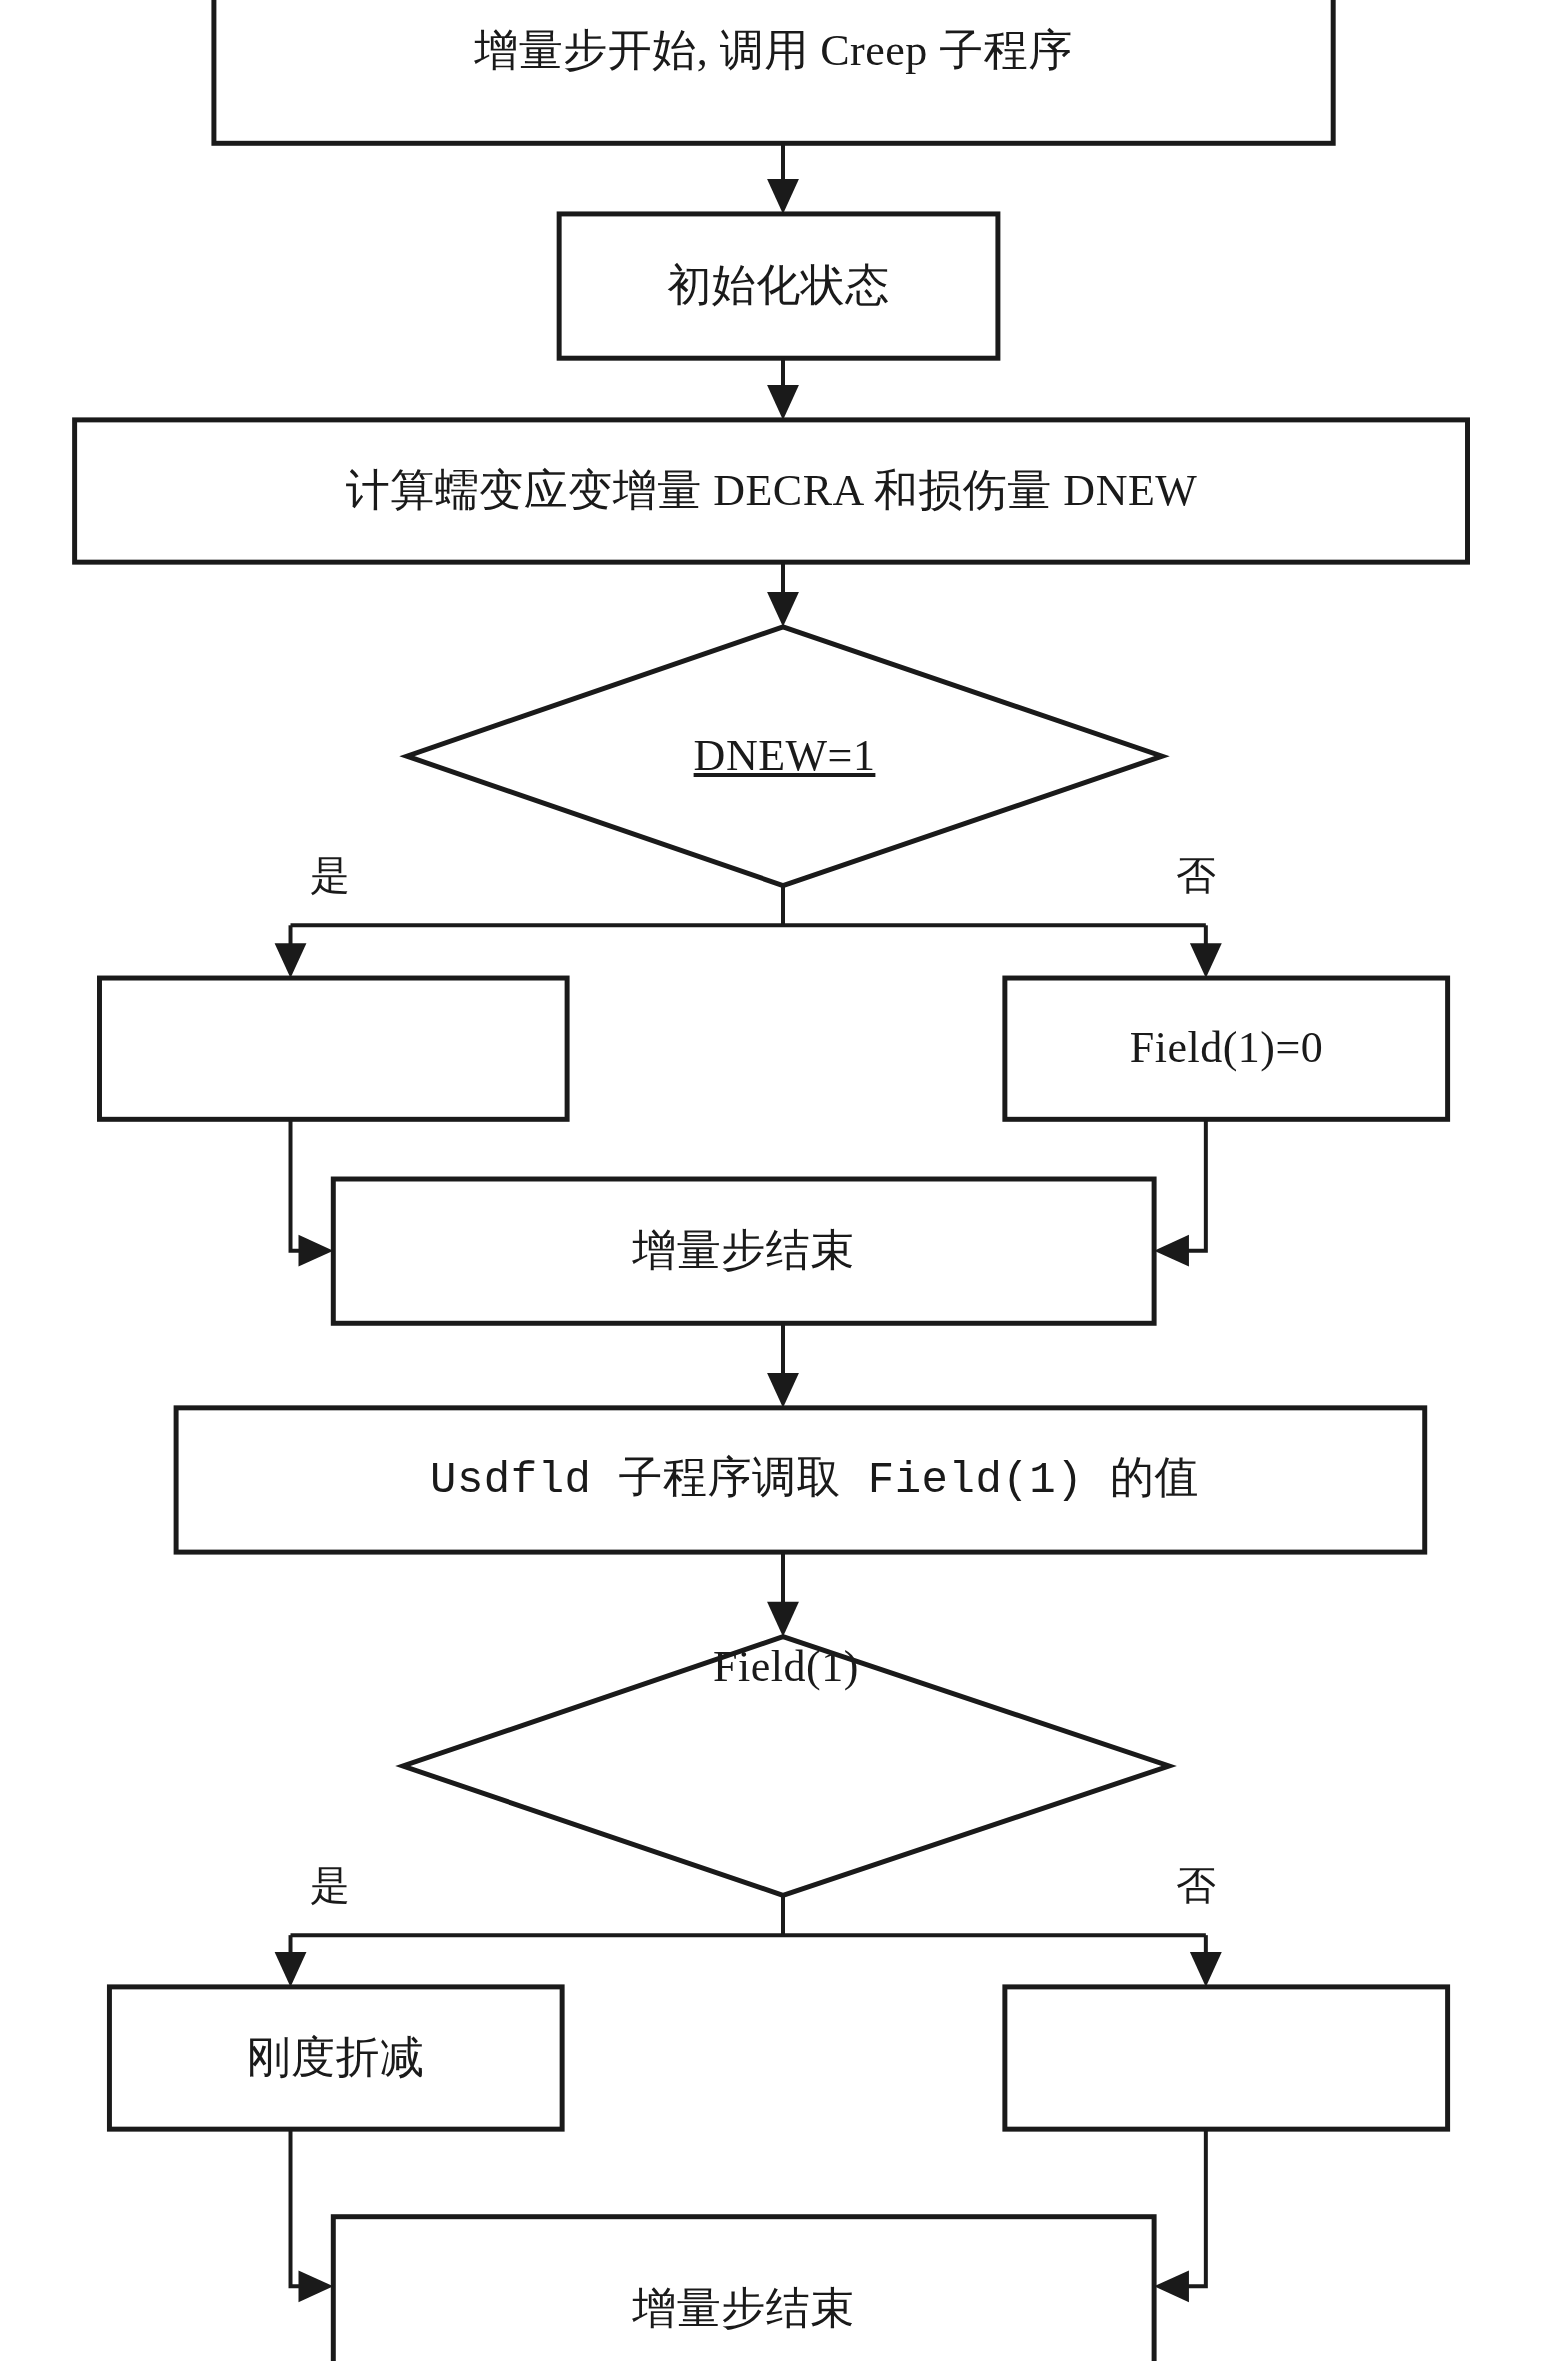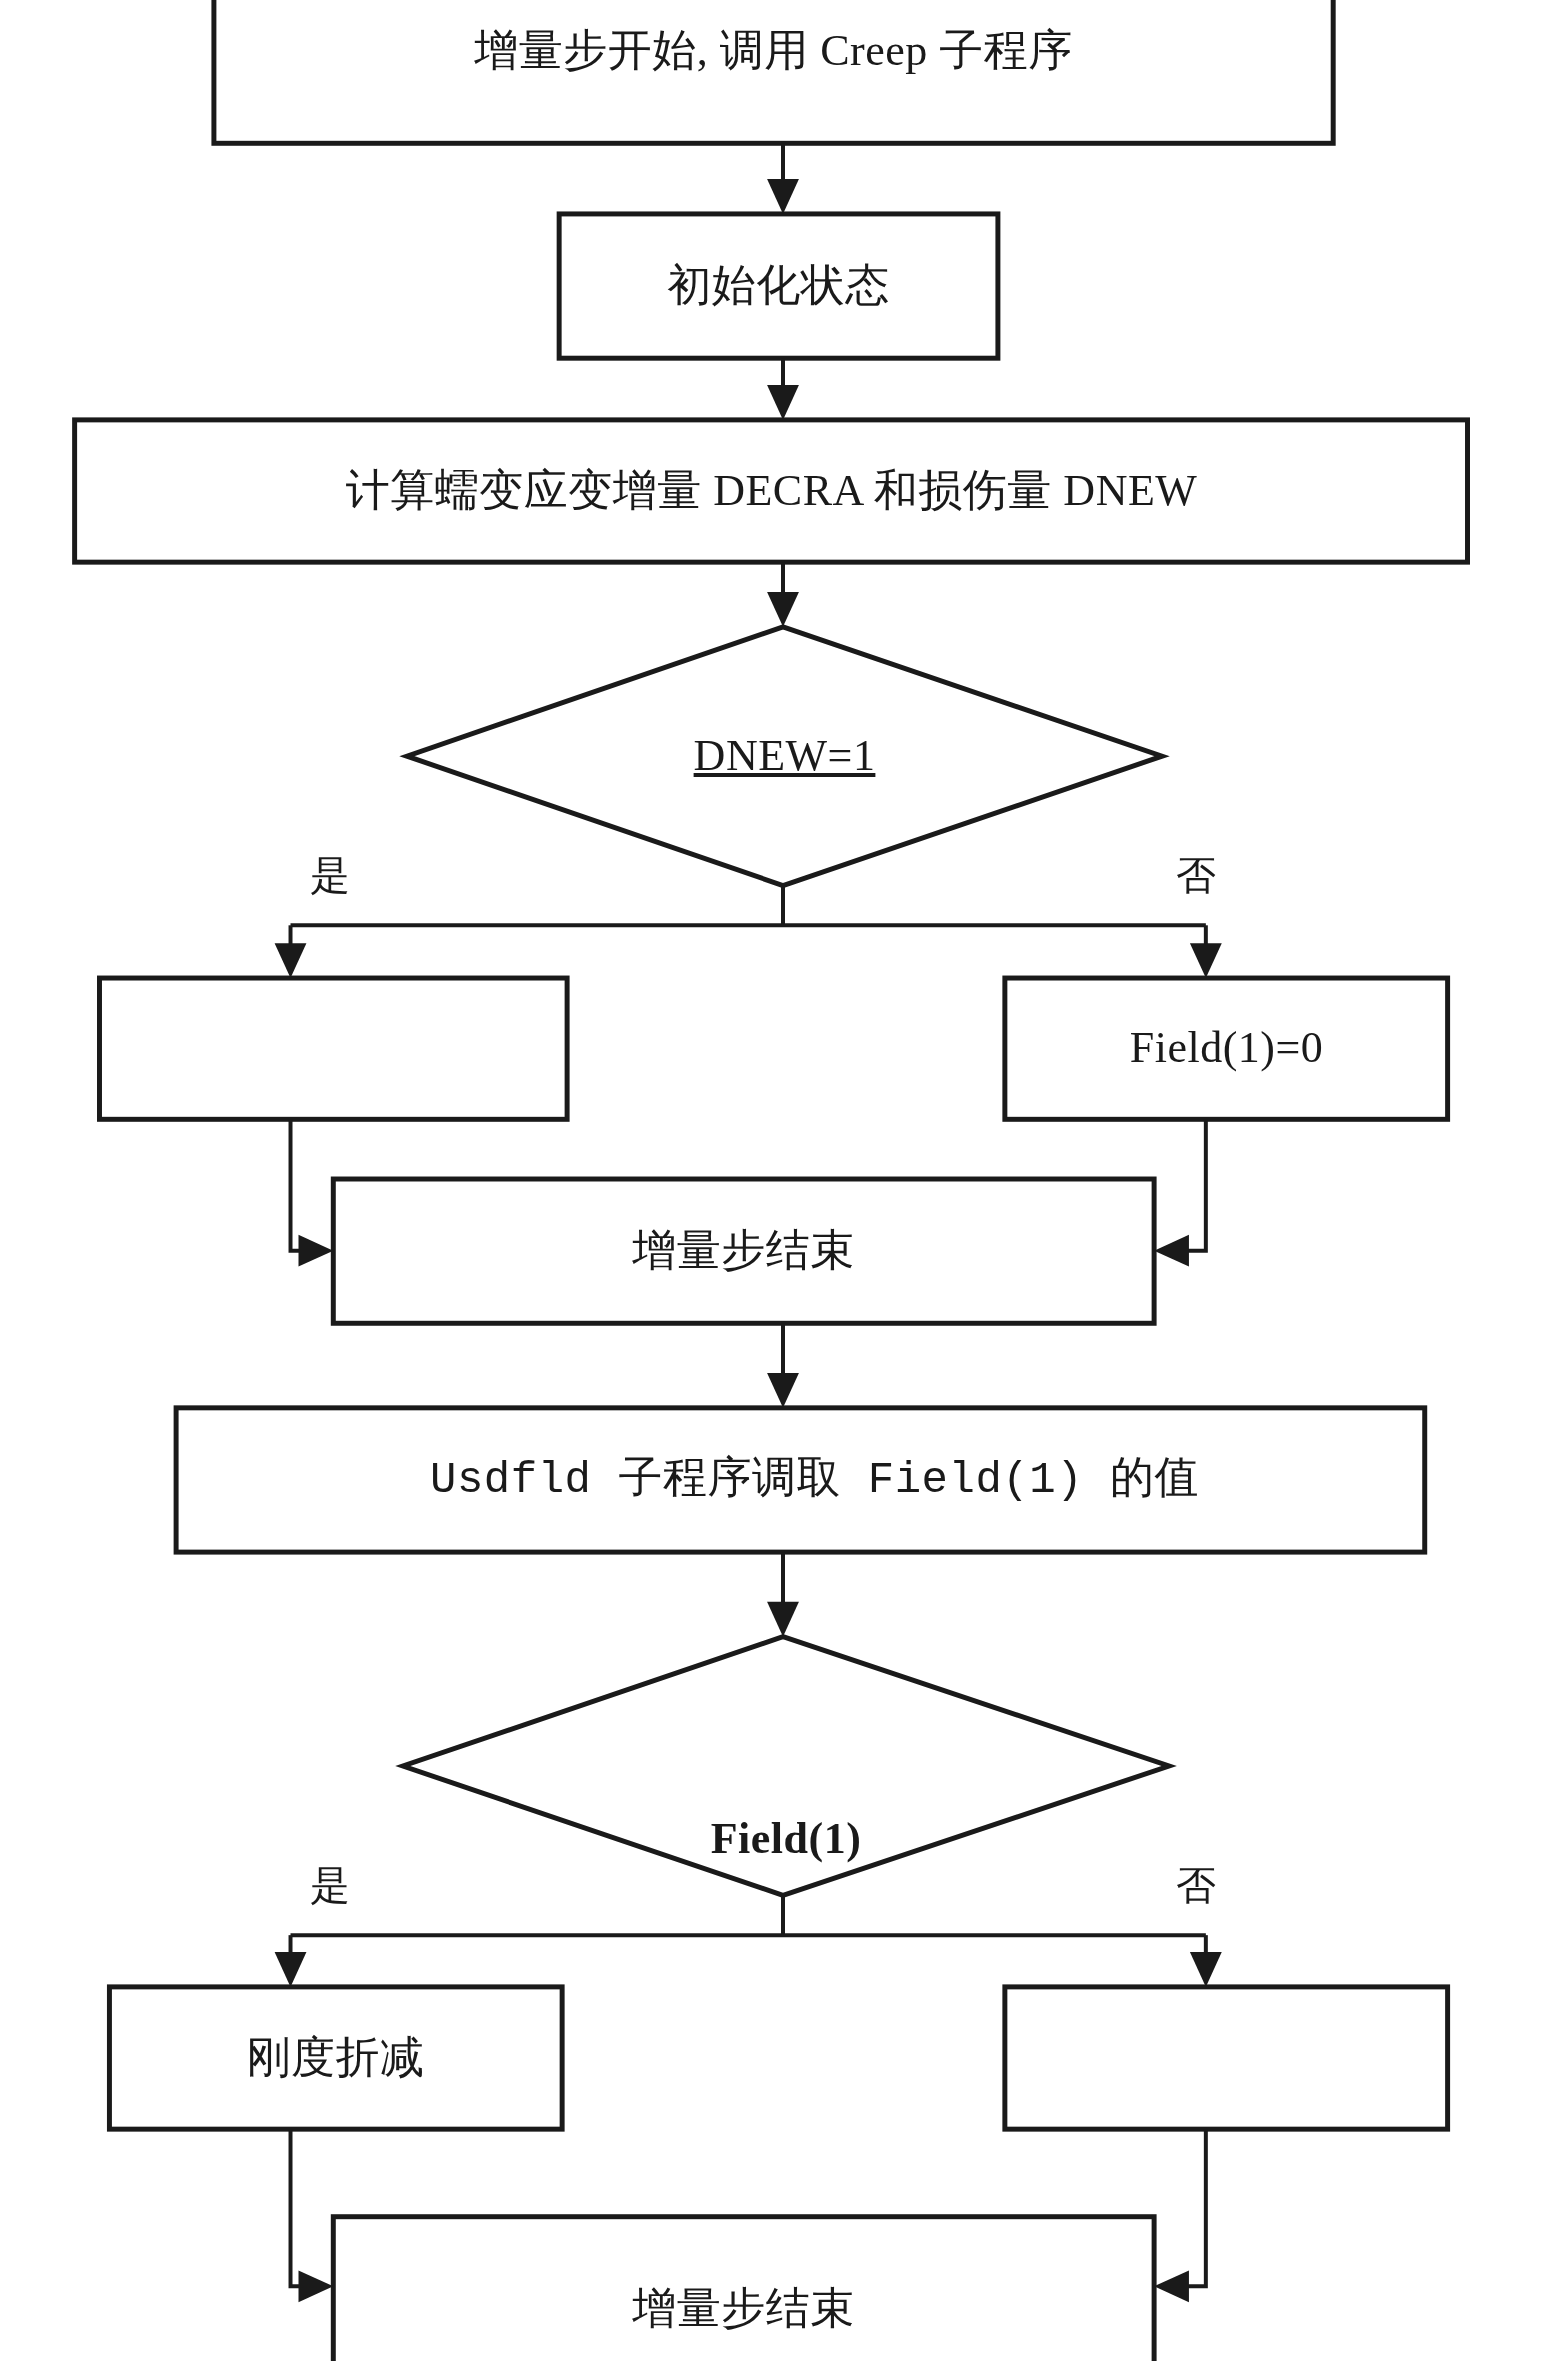--- a/index.html
+++ b/index.html
@@ -148,21 +148,21 @@
 
   <div class="node-label" style="left:407px; top:697px; width:755px; height:119px;text-decoration:underline;">DNEW=1</div>
 
 
   <div class="node-label" style="left:1005px; top:978px; width:443px; height:141px;">Field(1)=0</div>
 
   <div class="node-label" style="left:333px; top:1179px; width:821px; height:144px;">增量步结束</div>
 
   <div class="node-label" style="left:190px; top:1408px; width:1249px; height:144px;font-family:Liberation Mono, monospace;">Usdfld 子程序调取 Field(1) 的值</div>
 
-  <div class="node-label" style="left:403px; top:1780px; width:766px; height:119px;font-weight:bold;">Field(1)</div>
+  <div class="node-label" style="left:403px; top:1608px; width:766px; height:119px;">Field(1)</div>
 
   <div class="node-label" style="left:109px; top:1987px; width:453px; height:142px;font-family:Liberation Serif, serif;">刚度折减</div>
 
 
   <div class="node-label" style="left:333px; top:2217px; width:821px; height:184px;">增量步结束</div>
 
   <div class="edge-label" style="left:310px; top:856px;">是</div>
 
   <div class="edge-label" style="left:1176px; top:856px;">否</div>
 

